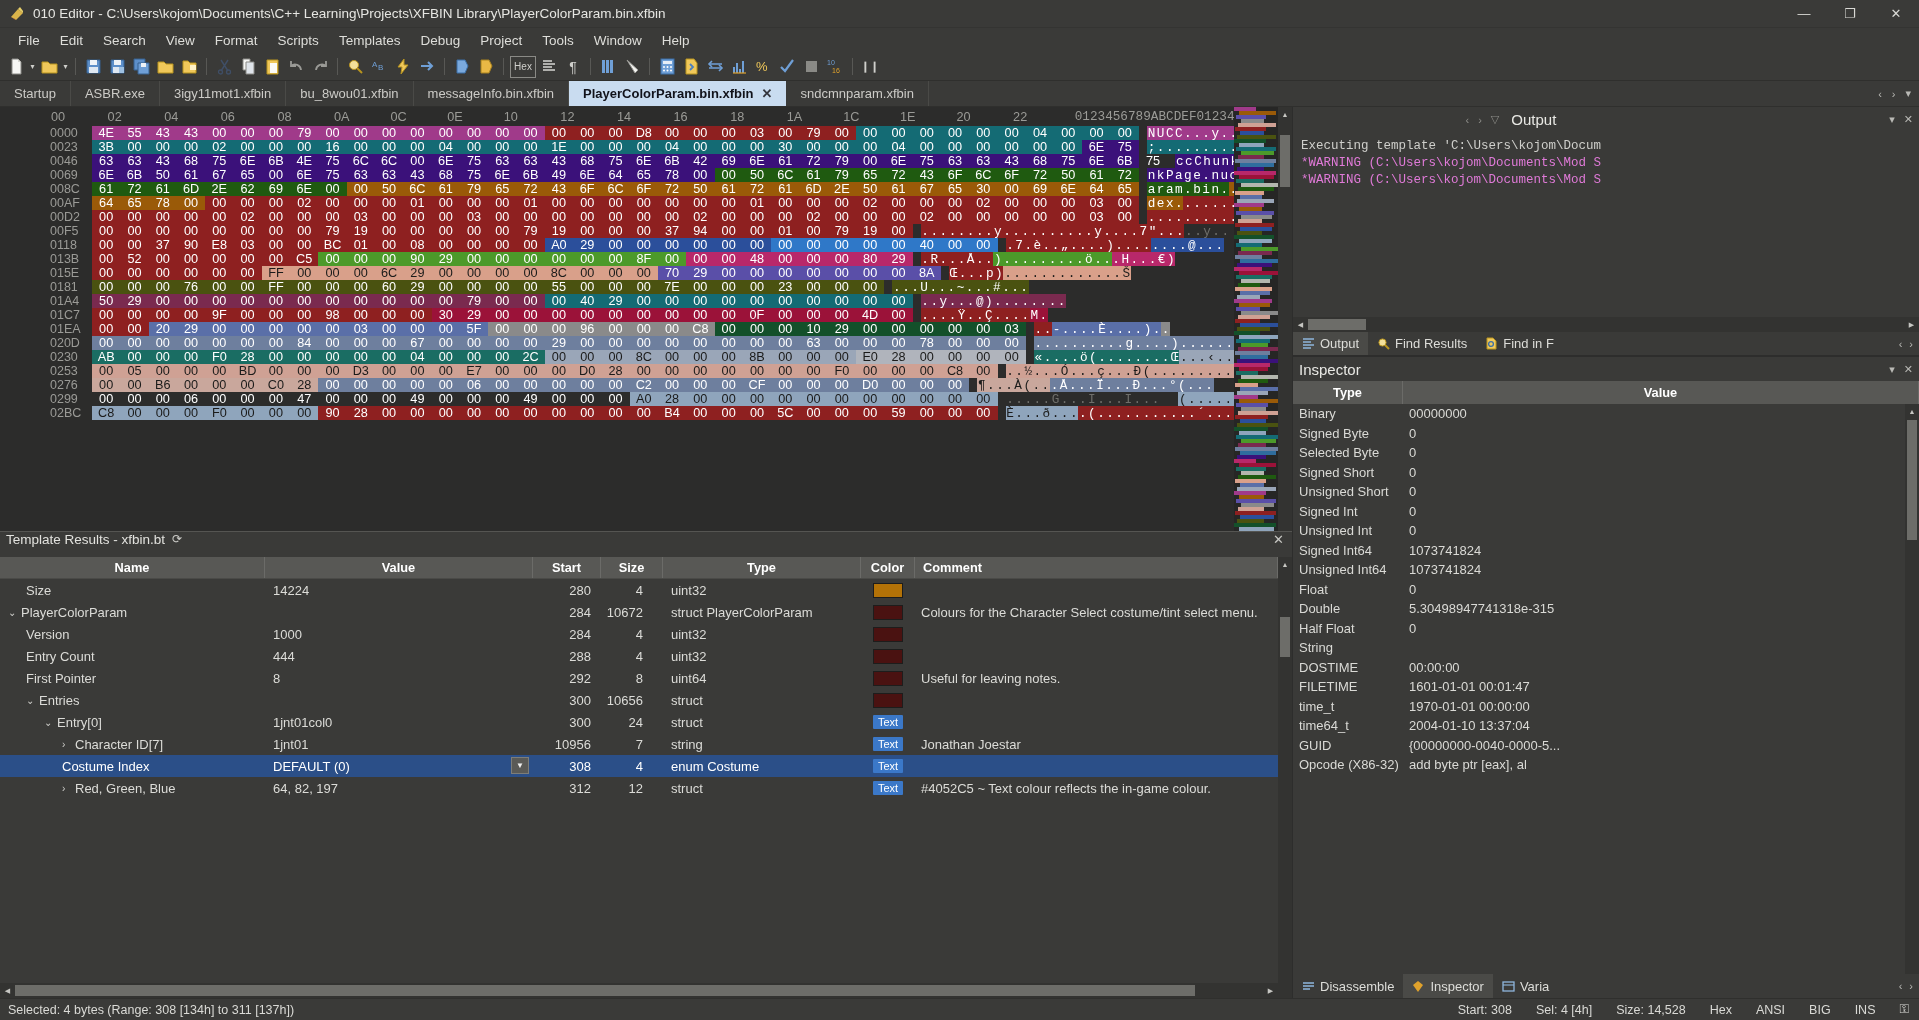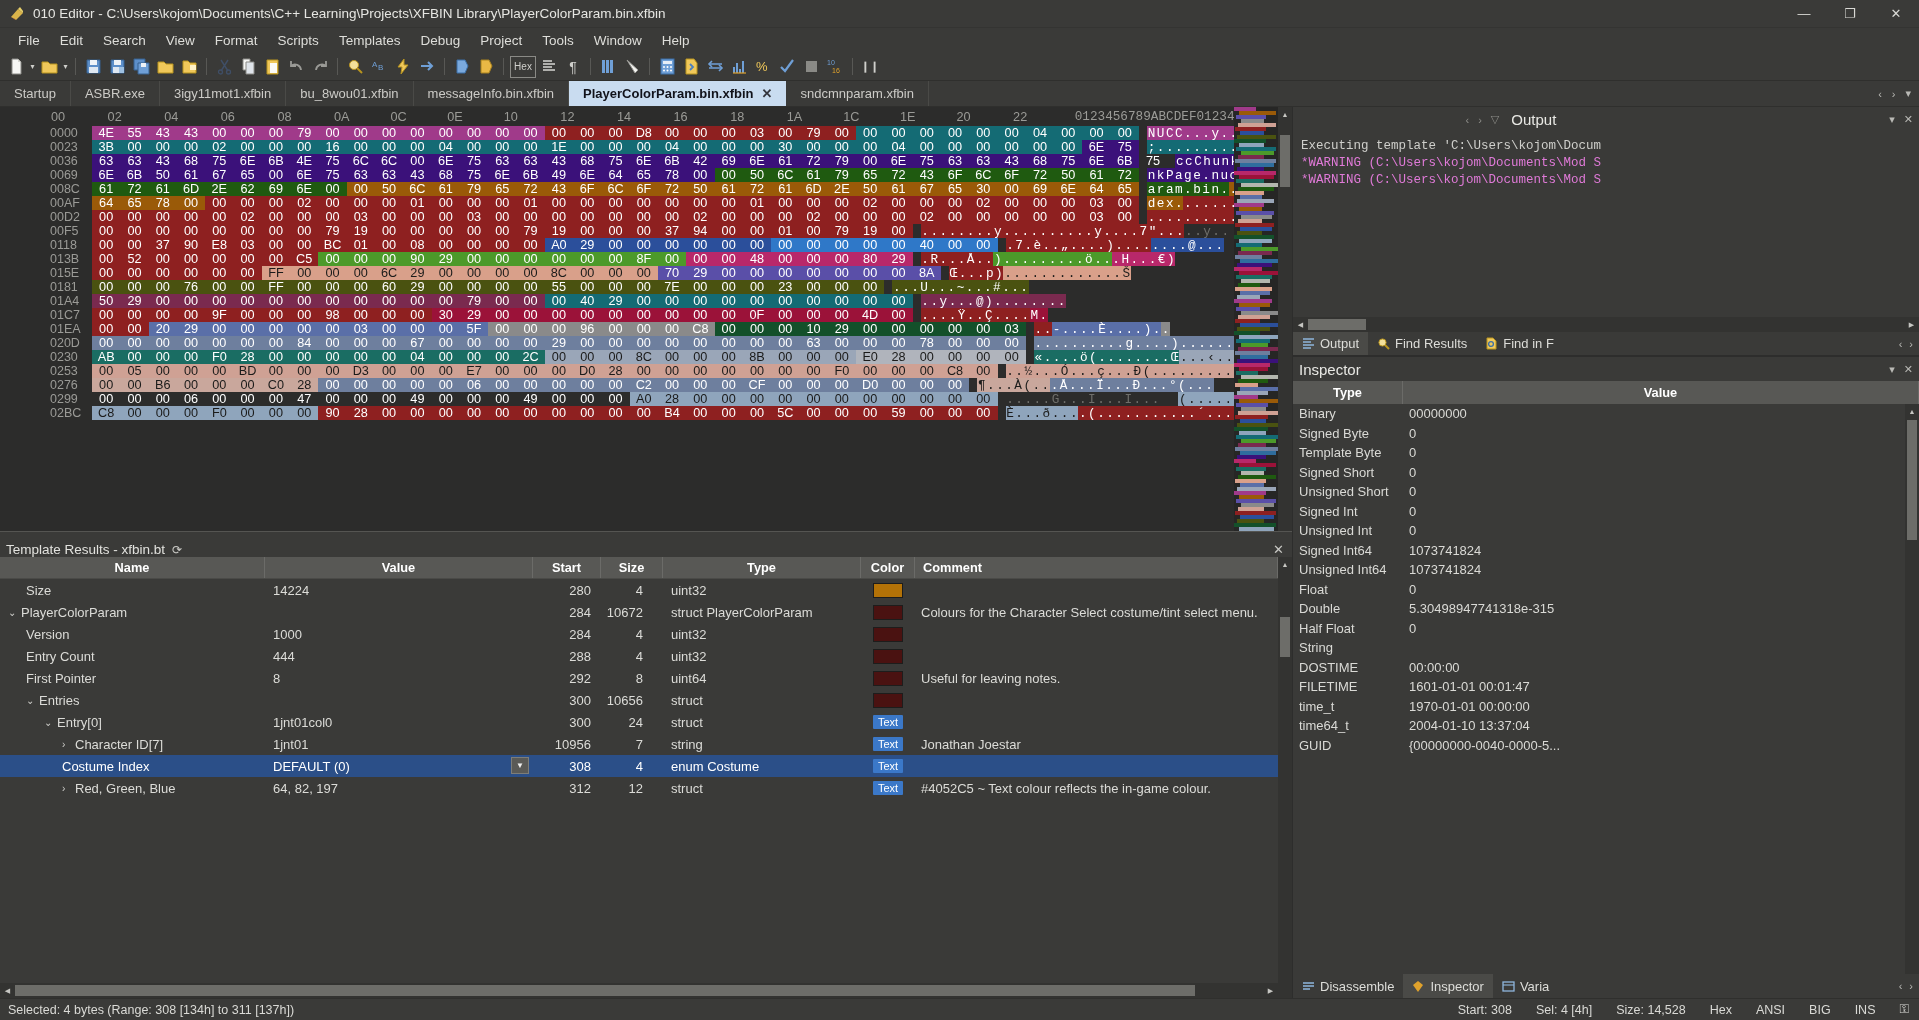--- a/index.html
+++ b/index.html
@@ -58,21 +58,21 @@
       justify-content:center; color:#ffffff; }
   .asciiwrap{ display:flex; margin-left:8px;}
   .ac{ width:9.1px; text-align:center; font-size:12.7px; display:flex;align-items:center;
        justify-content:center; color:#fff; font-family:"Liberation Mono",monospace;}
   #minimap{ width:44px;flex:none;background:#262625;position:relative;overflow:hidden;}
   #hexvscroll{ width:14px;flex:none;background:#333331;position:relative;}
   #hexvscroll .thumb{position:absolute;left:2px;right:2px;top:28px;height:52px;background:#6d6d69;}
   #hexvscroll .arw{height:14px;display:flex;align-items:center;justify-content:center;
                    font-size:7px;color:#c6c6c2;}
   
-  #tmplhdrbar{height:26px;background:#3a3a38;display:flex;align-items:flex-end;padding-left:6px;
+  #tmplhdrbar{height:26px;background:#3a3a38;display:flex;align-items:flex-start;padding-left:6px;
               font-size:13.5px;color:#e2e2de;border-top:1px solid #555552;}
   #tmplhdrbar .refresh{margin-left:7px;font-size:12px;color:#c9c9c5;}
   #tmplhdrbar .closex{margin-left:auto;margin-right:8px;font-size:13px;color:#c9c9c5;}
   #tmpltable{flex:1;display:flex;flex-direction:column;background:#3a3a38;overflow:hidden;}
   #tmplcols{display:flex;height:22px;background:#585855;color:#fff;font-size:12.8px;
             font-weight:bold;align-items:center;border-bottom:1px solid #4a4a47;}
   .tc{display:flex;align-items:center;justify-content:center;height:100%;
       border-right:1px solid #6b6b68;}
   .tc.left{justify-content:flex-start;padding-left:8px;}
   #tmplrows{flex:1;overflow:hidden;}
@@ -548,21 +548,21 @@
                 <div class="ac" style="background: rgb(20, 107, 116); color: rgb(255, 255, 255);">.</div>
                 <div class="ac" style="background: rgb(20, 107, 116); color: rgb(255, 255, 255);">.</div>
                 <div class="ac" style="background: rgb(20, 107, 116); color: rgb(255, 255, 255);">.</div>
                 <div class="ac" style="background: rgb(20, 107, 116); color: rgb(255, 255, 255);">.</div>
                 <div class="ac" style="background: rgb(20, 107, 116); color: rgb(255, 255, 255);">.</div>
                 <div class="ac" style="background: rgb(20, 107, 116); color: rgb(255, 255, 255);">.</div>
                 <div class="ac" style="background: rgb(20, 107, 116); color: rgb(255, 255, 255);">.</div>
               </div>
             </div>
             <div class="hexrow">
-              <div class="off">0036</div>
+              <div class="off">0046</div>
               <div class="bytes">
                 <div class="b" style="background: rgb(59, 17, 122); color: rgb(255, 255, 255);">63</div>
                 <div class="b" style="background: rgb(59, 17, 122); color: rgb(255, 255, 255);">63</div>
                 <div class="b" style="background: rgb(59, 17, 122); color: rgb(255, 255, 255);">43</div>
                 <div class="b" style="background: rgb(59, 17, 122); color: rgb(255, 255, 255);">68</div>
                 <div class="b" style="background: rgb(59, 17, 122); color: rgb(255, 255, 255);">75</div>
                 <div class="b" style="background: rgb(59, 17, 122); color: rgb(255, 255, 255);">6E</div>
                 <div class="b" style="background: rgb(59, 17, 122); color: rgb(255, 255, 255);">6B</div>
                 <div class="b" style="background: rgb(59, 17, 122); color: rgb(255, 255, 255);">4E</div>
                 <div class="b" style="background: rgb(59, 17, 122); color: rgb(255, 255, 255);">75</div>
@@ -2097,21 +2097,21 @@
         <div id="insprows">
             <div class="irow">
               <div class="it">Binary</div>
               <div class="iv">00000000</div>
             </div>
             <div class="irow">
               <div class="it">Signed Byte</div>
               <div class="iv">0</div>
             </div>
             <div class="irow">
-              <div class="it">Template Byte</div>
+              <div class="it">Selected Byte</div>
               <div class="iv">0</div>
             </div>
             <div class="irow">
               <div class="it">Signed Short</div>
               <div class="iv">0</div>
             </div>
             <div class="irow">
               <div class="it">Unsigned Short</div>
               <div class="iv">0</div>
             </div>
@@ -2159,20 +2159,24 @@
               <div class="it">time_t</div>
               <div class="iv">1970-01-01 00:00:00</div>
             </div>
             <div class="irow">
               <div class="it">time64_t</div>
               <div class="iv">2004-01-10 13:37:04</div>
             </div>
             <div class="irow">
               <div class="it">GUID</div>
               <div class="iv">{00000000-0040-0000-5...</div>
+            </div>
+            <div class="irow">
+              <div class="it">Opcode (X86-32)</div>
+              <div class="iv">add byte ptr [eax], al</div>
             </div>
           </div>
         <div id="inspvscroll">
           <div class="arw">▲</div>
           <div class="thumb"></div>
         </div>
       </div>
     </div>
 
     <div id="bottomtabs">

